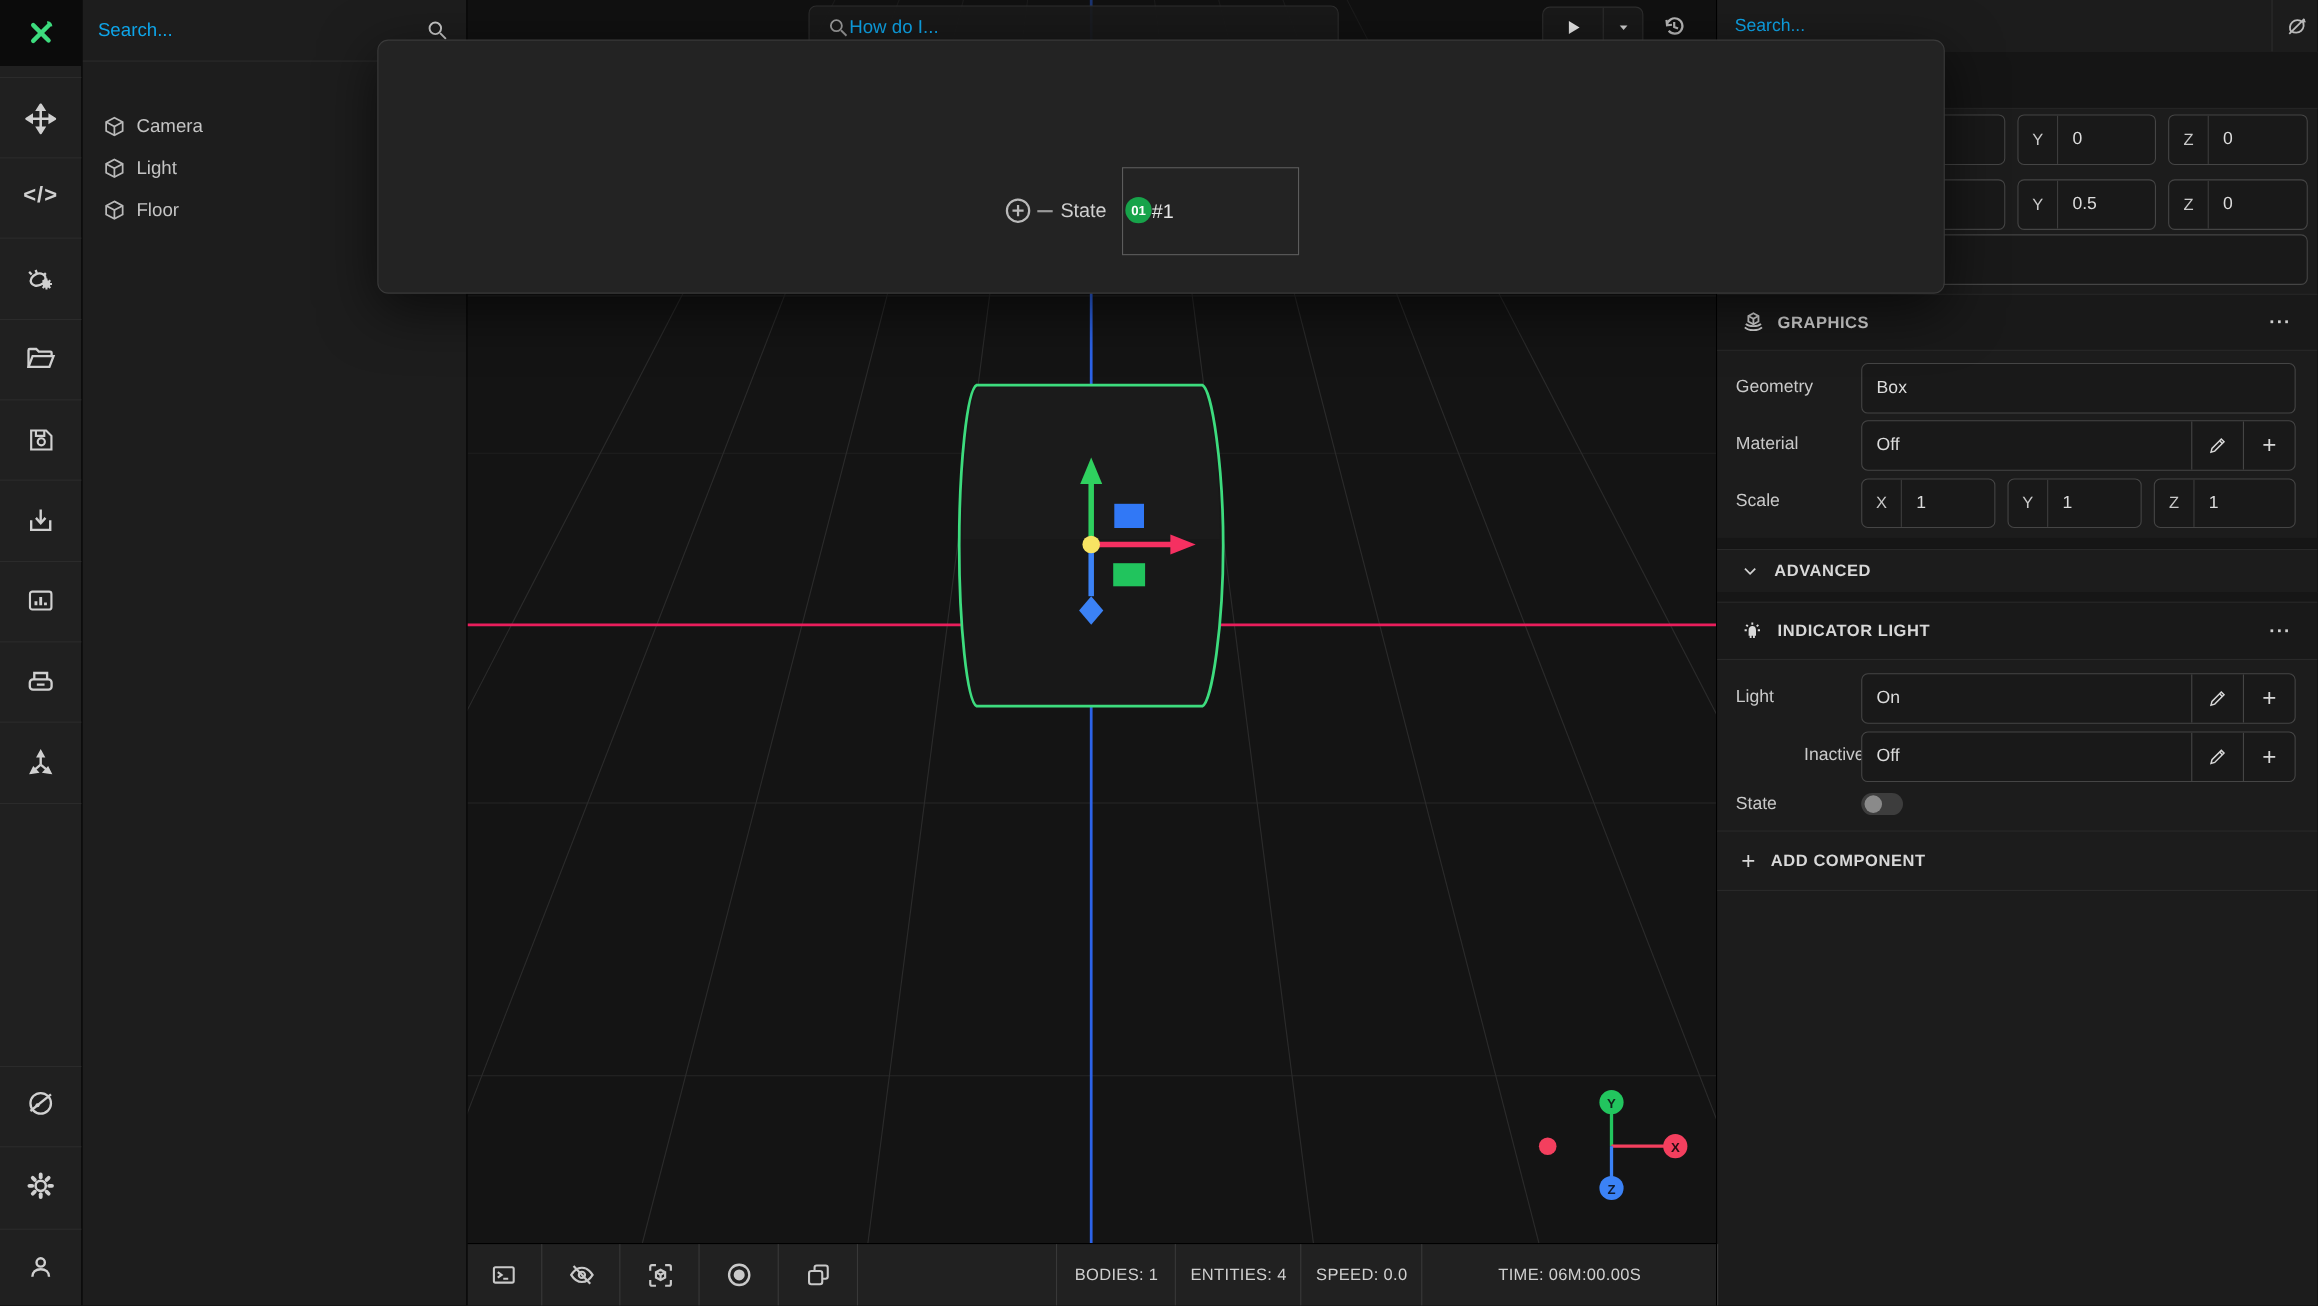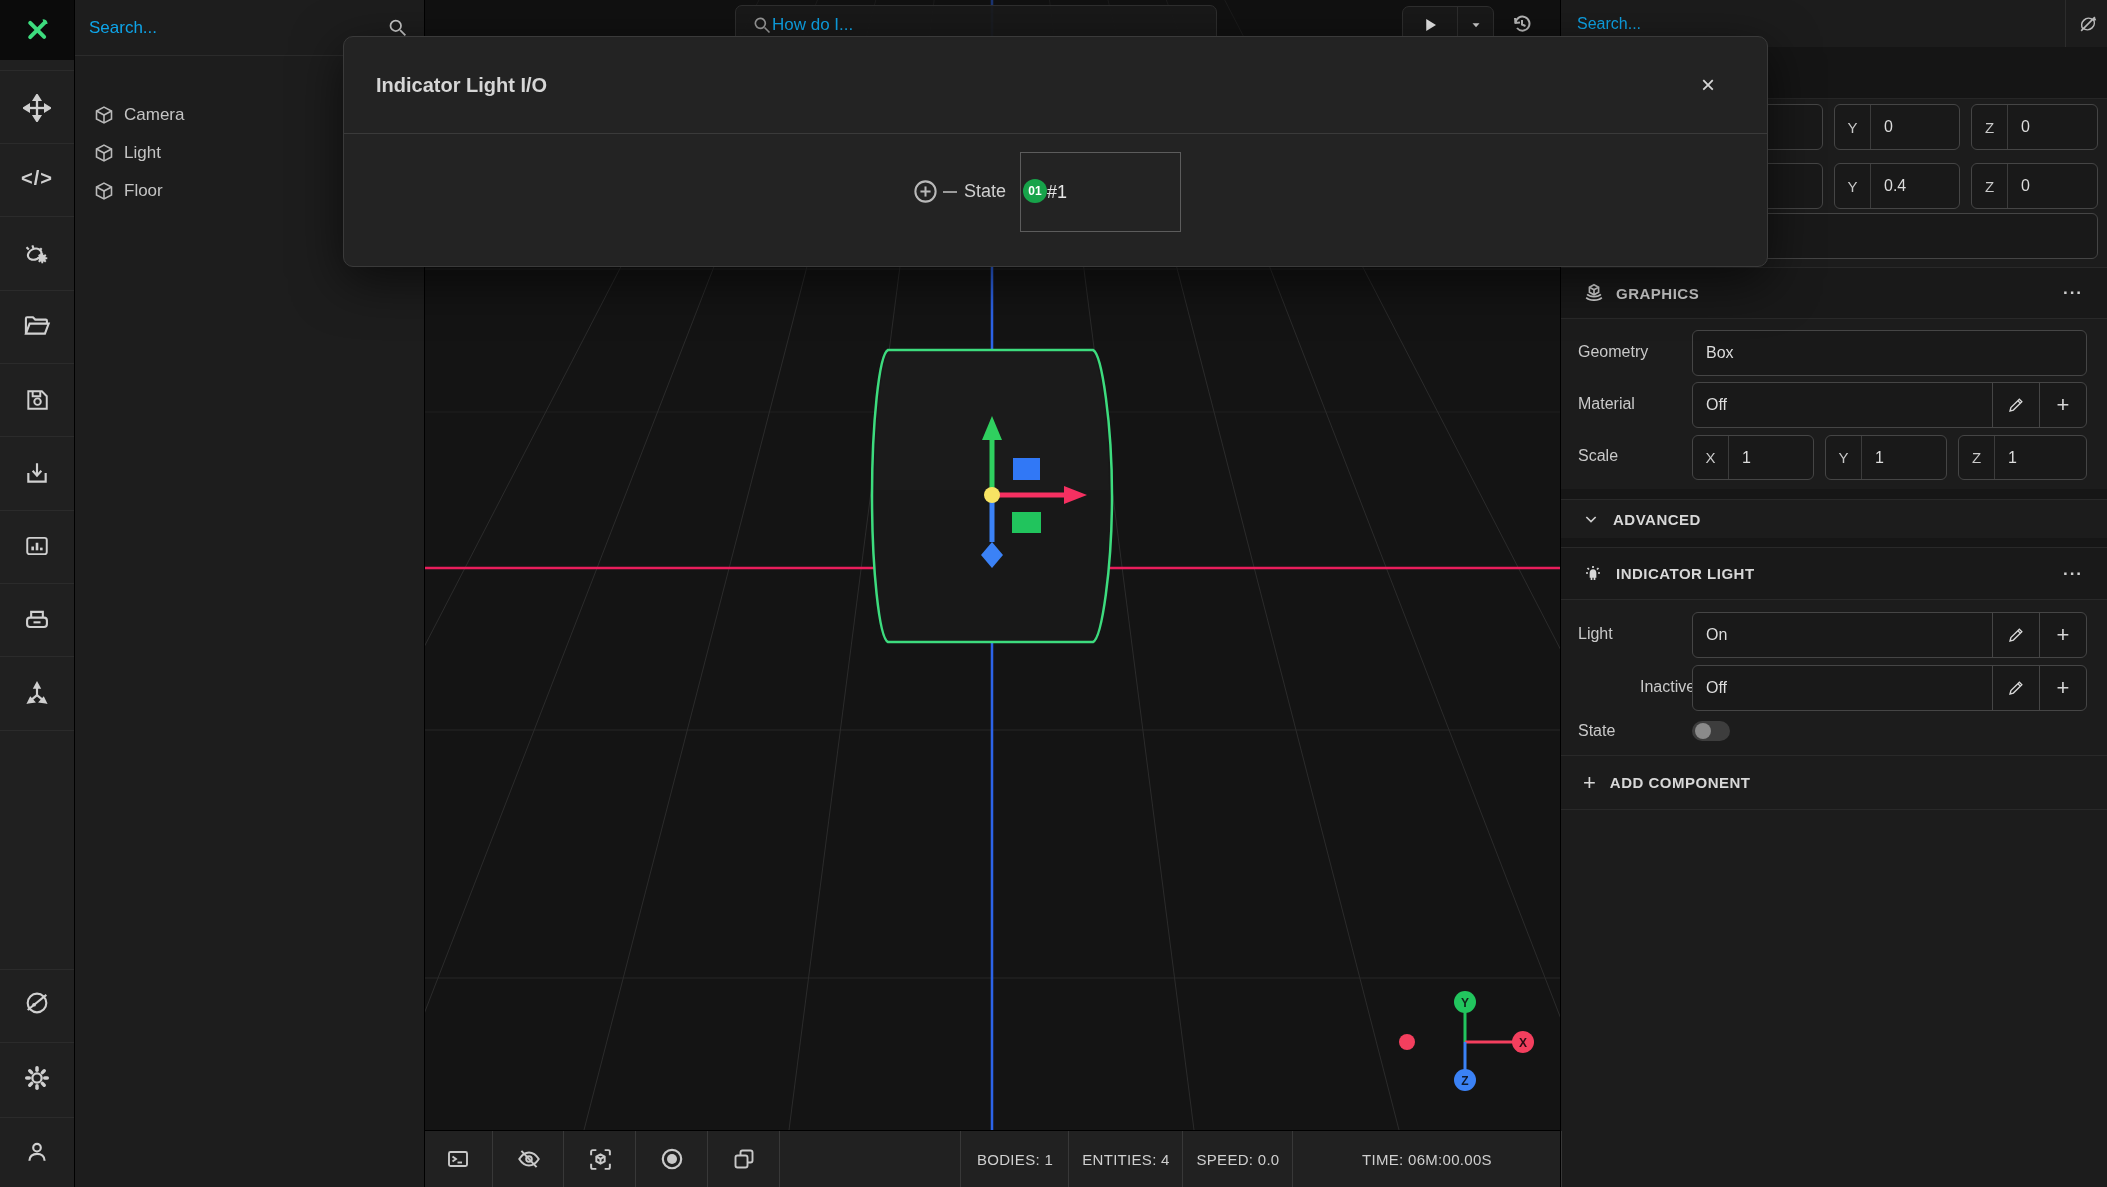--- a/index.html
+++ b/index.html
@@ -345,21 +345,21 @@
       <span class="axis">Y</span>
       <span class="val">0</span>
     </div>
     <div class="field" style="left:410px;top:104px;width:125px;height:44px;">
       <span class="axis">Z</span>
       <span class="val">0</span>
     </div>
     <div class="field" style="left:132px;top:163px;width:128px;height:44px;"></div>
     <div class="field" style="left:273px;top:163px;width:124px;height:44px;">
       <span class="axis">Y</span>
-      <span class="val">0.4</span>
+      <span class="val">0.5</span>
     </div>
     <div class="field" style="left:410px;top:163px;width:125px;height:44px;">
       <span class="axis">Z</span>
       <span class="val">0</span>
     </div>
     <div class="field" style="left:132px;top:213px;width:403px;height:44px;"></div>
   </div>
 
   <div class="sec-head" style="top:267px;height:50px;z-index:4;">
     <span class="icon" style="margin-left:22px;">
@@ -529,24 +529,20 @@
     <span class="sb-text">ENTITIES: 4</span>
   </div>
   <div class="sb-cell" style="left:1182px;width:110px;z-index:4;">
     <span class="sb-text">SPEED: 0.0</span>
   </div>
   <div class="sb-cell" style="left:1292px;width:268px;border-right:1px solid #383838;z-index:4;">
     <span class="sb-text">TIME: 06M:00.00S</span>
   </div>
 
   <div class="abs" id="modal">
-    <div class="abs" style="left:0;top:0;width:100%;height:96px;border-bottom:1px solid #3a3a3a;display:flex;align-items:center;">
-      <span style="margin-left:32px;font-size:20px;font-weight:600;color:#d6d6d6;flex:1;">Indicator Light I/O</span>
-      <span style="margin-right:52px;font-size:24px;color:#d6d6d6;cursor:pointer;">×</span>
-    </div>
     <div class="abs" style="left:0;top:97px;width:100%;height:132px;">
       <span class="icon" style="position:absolute;left:568px;top:44px;">
         <svg width="27" height="27" viewBox="0 0 24 24" fill="none" stroke="#b9b9b9" stroke-width="1.8">
             <circle cx="12" cy="12" r="9"></circle>
             <line x1="12" y1="7.5" x2="12" y2="16.5"></line>
             <line x1="7.5" y1="12" x2="16.5" y2="12"></line>
           </svg>
       </span>
       <span style="position:absolute;left:599px;top:57px;width:14px;height:2px;background:#9a9a9a;"></span>
       <span style="position:absolute;left:620px;top:47px;font-size:18px;color:#cfcfcf;">State</span>

